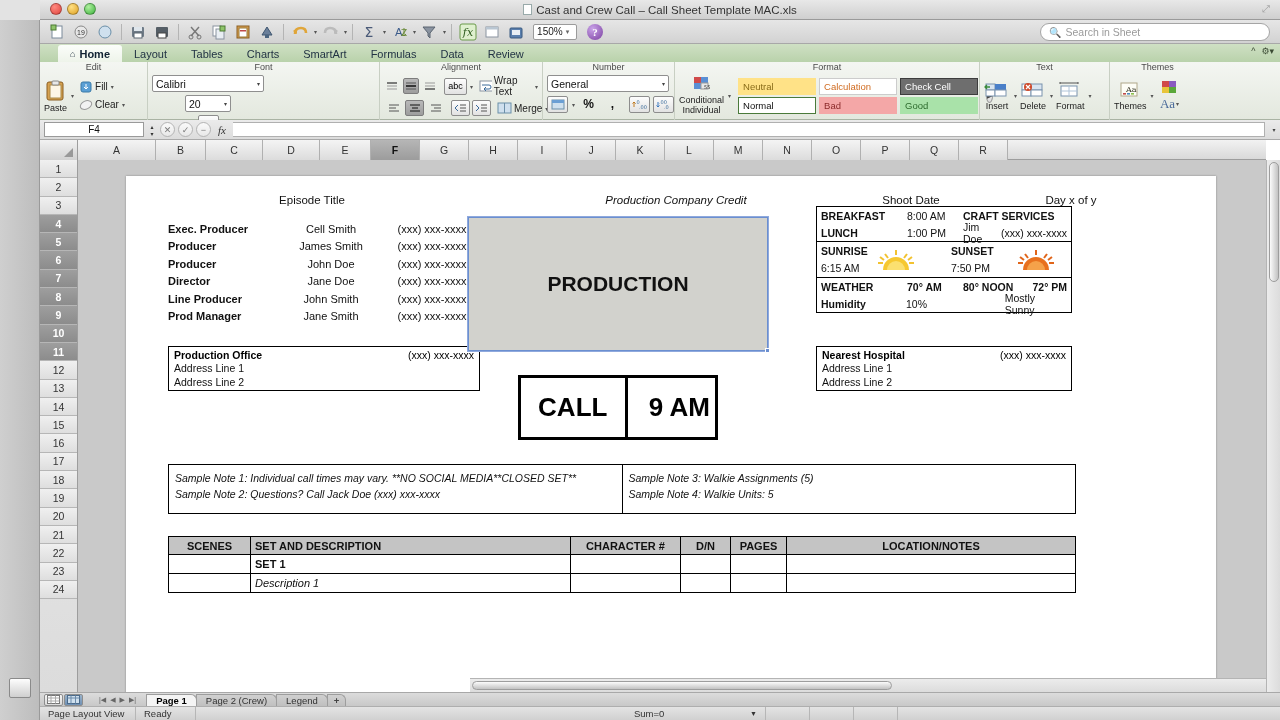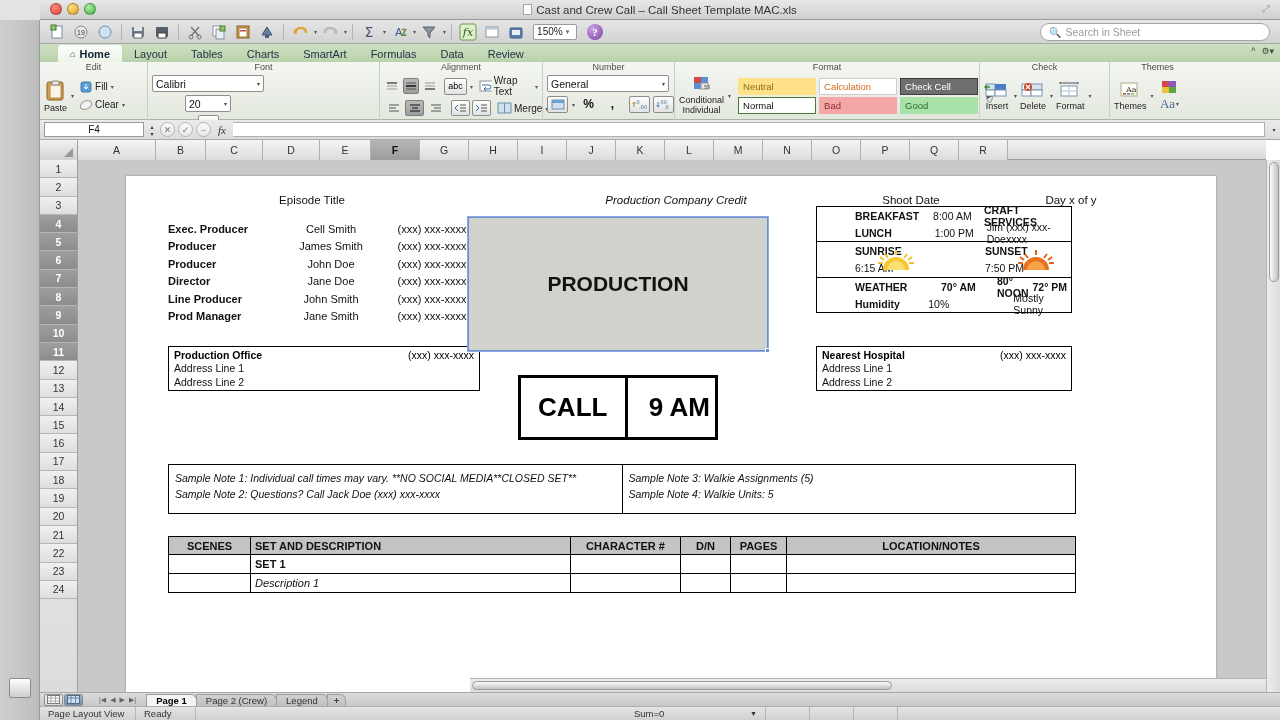--- a/index.html
+++ b/index.html
@@ -168,21 +168,21 @@
   .callbox { position:absolute; left:392px; top:199px; width:200px; height:65px;
              border:3px solid #000; display:flex; }
   .callbox > div { flex:1; display:flex; align-items:center; justify-content:center;
                    font-size:26px; font-weight:bold; color:#000;margin-left:16px; }
   .callbox .divider { flex:0 0 3px; background:#000; }
 
   .infobox { position:absolute; left:690px; top:30px; width:256px; border:1.5px solid #000;
              font-size:10.5px; color:#111; }
   .ib-sec { border-bottom:1.5px solid #000; }
   .ib-sec:last-child { border-bottom:none; }
-  .ib-row { display:flex; height:17px; align-items:center; padding:0 4px; position:relative;margin-left:34px; }
+  .ib-row { display:flex; height:17px; align-items:center; padding:0 4px; position:relative; }
   .ib-row b { font-weight:bold; }
   .sun { position:absolute; width:46px; height:22px; overflow:hidden; }
   .sun svg { display:block; }
 
   .hospital { position:absolute; left:690px; top:170px; width:256px; height:45px;
               border:1.5px solid #000; }
 
   .notes { position:absolute; left:42px; top:288px; width:908px; height:50px;
            border:1.5px solid #000; display:flex; }
   .notes-l { flex:1; border-right:1.5px solid #000; padding:5px 6px; }
@@ -683,21 +683,21 @@
             <div class="stylecell" style="background:#a9e2a9;color:#2d6b2d;border-color:#a9e2a9;">
               <span>Good</span>
             </div>
           </div>
         </div>
         <div style="margin-left:5px;width:15px;height:15px;border-radius:50%;border:1px solid #999;background:linear-gradient(#fafafa,#dcdcdc);display:flex;align-items:center;justify-content:center;font-size:7px;color:#444;">▶</div>
       </div>
     </div>
 
     <div class="rgroup" style="width:130px">
-      <div class="glabel">Check</div>
+      <div class="glabel">Text</div>
       <div class="gbody">
         <div class="grouplbl-col">
           <svg width="26" height="20">
               <rect x="2" y="3" width="9" height="6" fill="#d8e4f0" stroke="#7a93ae"></rect>
               <rect x="11" y="3" width="11" height="6" fill="#4a7fc8"></rect>
               <rect x="2" y="9" width="9" height="6" fill="#fff" stroke="#7a93ae"></rect>
               <rect x="11" y="9" width="11" height="6" fill="#fff" stroke="#7a93ae"></rect>
               <path d="M6 6 L1 6 M3 4 L1 6 L3 8" stroke="#3a8a3a" fill="none" stroke-width="1.3"></path>
             </svg>
           <span>Insert</span>

